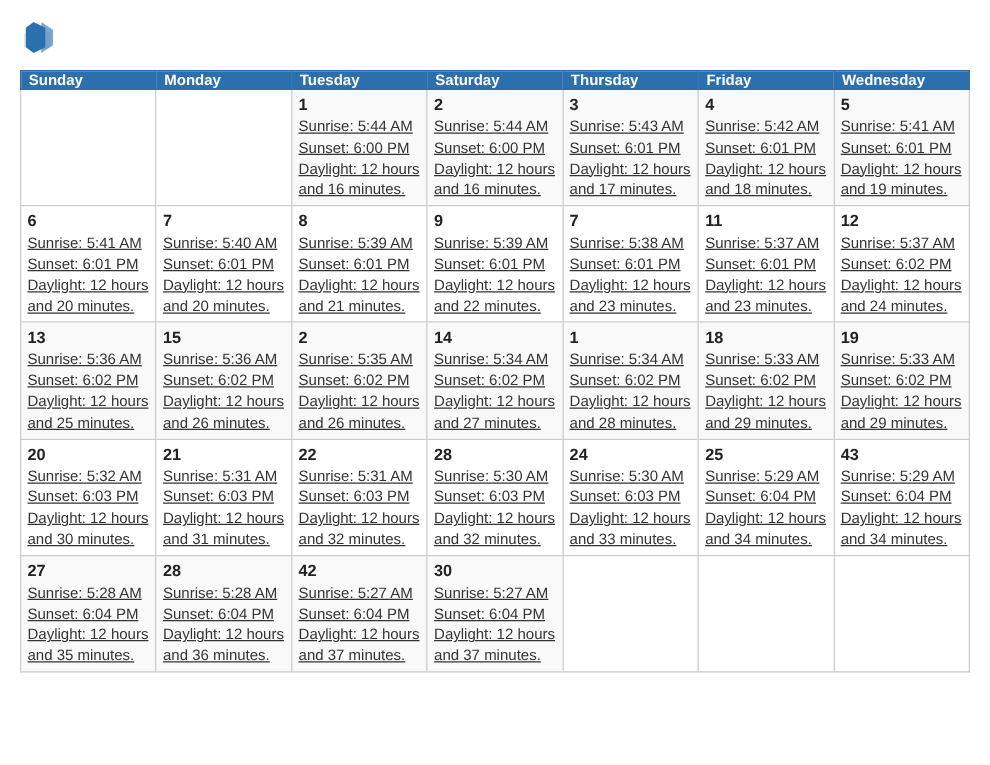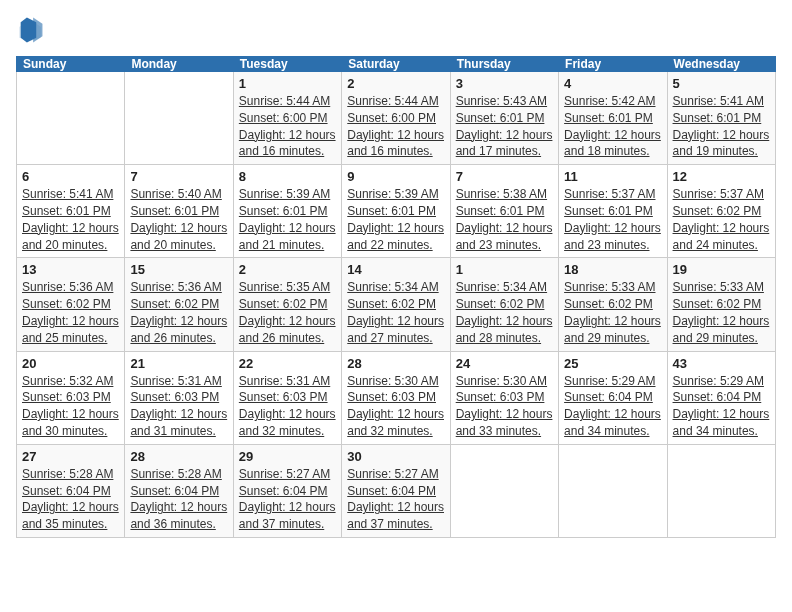--- a/index.html
+++ b/index.html
@@ -220,21 +220,21 @@
       <tr>
         <td>
           <span class="day-number">27</span>
           <div class="cell-text">Sunrise: 5:28 AM<br>Sunset: 6:04 PM<br>Daylight: 12 hours and 35 minutes.</div>
         </td>
         <td>
           <span class="day-number">28</span>
           <div class="cell-text">Sunrise: 5:28 AM<br>Sunset: 6:04 PM<br>Daylight: 12 hours and 36 minutes.</div>
         </td>
         <td>
-          <span class="day-number">29</span>
+          <span class="day-number">42</span>
           <div class="cell-text">Sunrise: 5:27 AM<br>Sunset: 6:04 PM<br>Daylight: 12 hours and 37 minutes.</div>
         </td>
         <td>
           <span class="day-number">30</span>
           <div class="cell-text">Sunrise: 5:27 AM<br>Sunset: 6:04 PM<br>Daylight: 12 hours and 37 minutes.</div>
         </td>
         <td class="empty-cell"></td>
         <td class="empty-cell"></td>
         <td class="empty-cell"></td>
       </tr>

